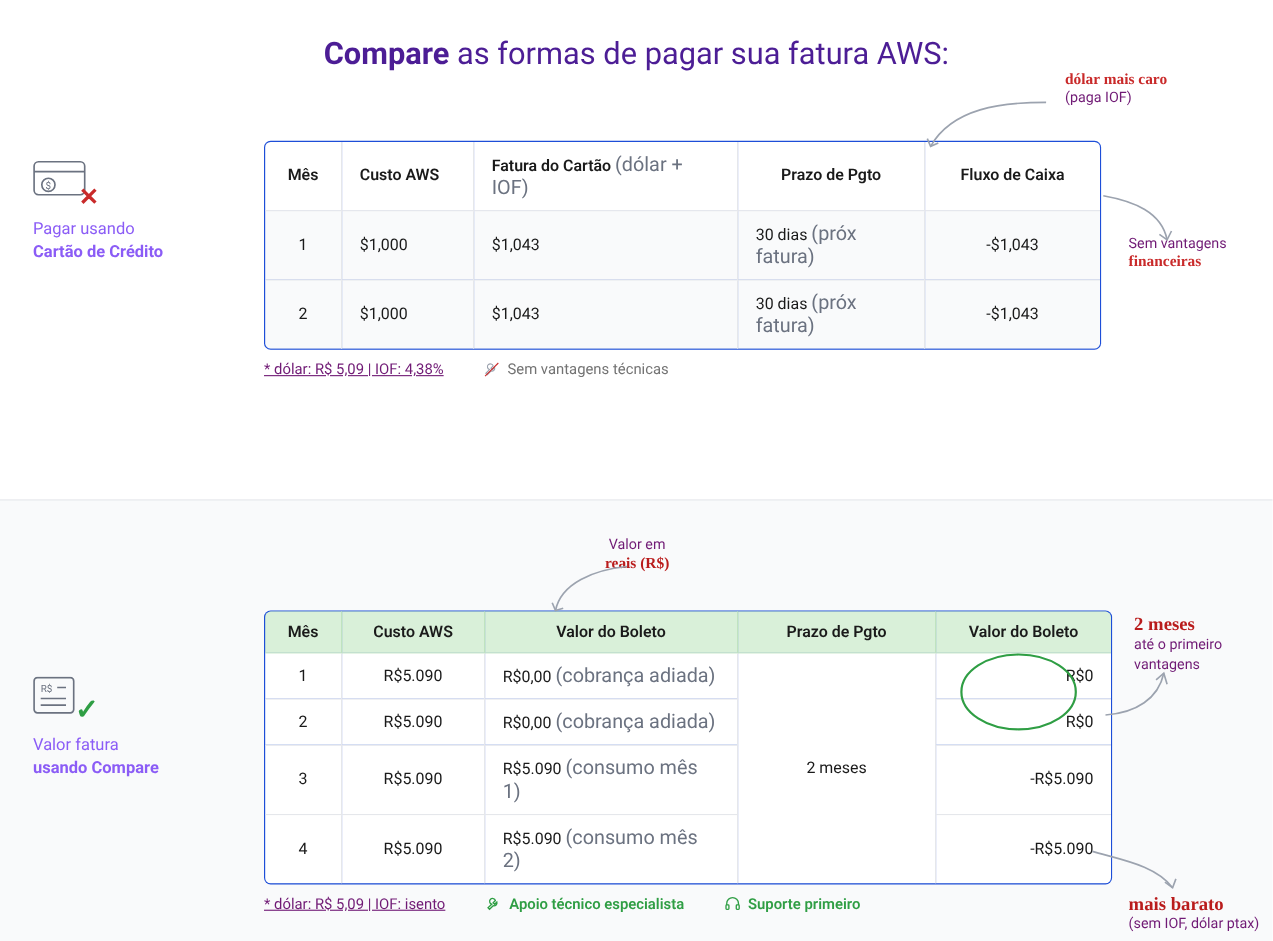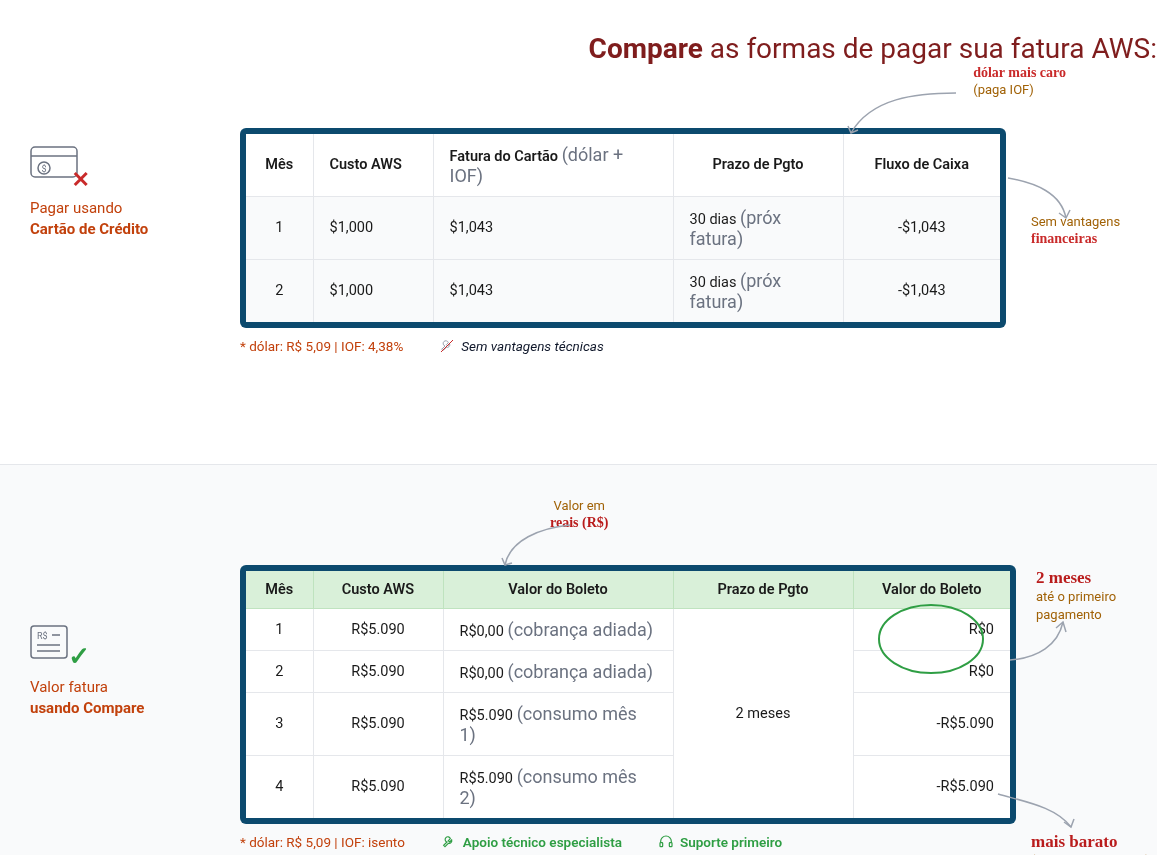--- a/index.html
+++ b/index.html
@@ -4,54 +4,54 @@
 <style>
   * { box-sizing: border-box; margin: 0; padding: 0; }
   body {
     font-family: -apple-system, BlinkMacSystemFont, "Segoe UI", Roboto, Helvetica, Arial, sans-serif;
     background: #fff;
     color: #1a1a1a;
     width: 1157px;
   }
   .section { padding: 30px 0 50px; position: relative; }
   .section.grey { background: #f9fafb; border-top: 1px solid #e5e7eb; margin-top: 60px; padding-top: 100px;}
-  .heading { text-align: right; font-size: 28px; line-height: 1.35; color: #7f1d1d; margin-bottom: 60px; font-weight: 400;}
+  .heading { text-align: center; font-size: 28px; line-height: 1.35; color: #4c1d95; margin-bottom: 60px; font-weight: 400;}
   .heading strong { font-weight: 700; }
   .row { display: flex; align-items: flex-start; }
   .sidecol { width: 240px; padding-left: 30px; padding-top: 18px; }
   .sidecol .icon-wrap { position: relative; width: 52px; height: 40px; margin-bottom: 12px; }
   .card-icon-svg, .boleto-icon-svg { stroke: #6b7280; fill: none; stroke-width: 1.5; }
   .mark { position: absolute; right: -8px; bottom: -6px; font-weight: 700; font-size: 22px;}
   .mark.red { color: #c92a2a; }
   .mark.green-check { color: #2f9e44; font-size: 26px;}
-  .sidelabel { font-size: 15px; color: #c2410c; line-height: 1.4;}
+  .sidelabel { font-size: 15px; color: #8b5cf6; line-height: 1.4;}
   .sidelabel strong { font-weight: 700; }
   .tablewrap { position: relative; }
-  table { border-collapse: collapse; background: #0c4a6e; border: 6px solid #4c1d95; border-radius: 6px; overflow: hidden; font-size: 14.5px;}
+  table { border-collapse: collapse; background: #1d4ed8; border: 1px solid #4c1d95; border-radius: 6px; overflow: hidden; font-size: 14.5px;}
   th, td { border: 1px solid #e5e7eb; padding: 10px 16px; text-align: left; color: #1a1a1a; vertical-align: middle;}
   th { font-weight: 600; background: #fff; }
   .t1 th { background: #fff; }
   .t1 tbody td { background: #f9fafb; }
   .t2 th { background: #d9f0d9; border-color:#bfe3bf;}
   .t2 td { background: #fff; }
   .t2 .vb-col { text-align: right; }
   th.center, td.center { text-align: center; }
   .hint { color: #6b7280; font-size: 18px; font-weight: 400;}
   .footer-row { margin-top: 10px; display: flex; align-items: center; gap: 36px; font-size: 13.5px; color: #4b5563;}
-  .footer-row .disclaimer { color: #c2410c; }
+  .footer-row .disclaimer { color: #701a75; text-decoration: underline; }
   .advantage { display: inline-flex; align-items: center; gap: 6px;}
-  .advantage.neutral { color: #0f172a; font-style: italic; }
+  .advantage.neutral { color: #737373; }
   .advantage.green { color: #2f9e44; font-weight: 600; text-align: center;}
   .advantage .ico { width: 16px; height: 16px; display:inline-block;}
   
   .annot { position: absolute; font-size: 14px; line-height: 1.25;}
   .annot .hand { font-family: "Comic Sans MS","Segoe Script","Bradley Hand",cursive; font-weight: 700; margin-top: 20px;}
   .annot .hand.red { color: #c92a2a; }
   .annot .hand.green { color: #b91c1c; }
-  .annot .sub { color: #a16207; font-size: 13px;}
+  .annot .sub { color: #701a75; font-size: 13px;}
   .arrow-svg { stroke: #9ca3af; fill: none; stroke-width: 1.5;}
   .circle-svg { stroke: #2f9e44; fill: none; stroke-width: 2;}
   
   .t1 col.c1 { width: 70px; } .t1 col.c2 { width: 120px;} .t1 col.c3 { width: 240px;} .t1 col.c4 { width: 170px;} .t1 col.c5 { width: 160px;}
   .t2 col.c1 { width: 70px; } .t2 col.c2 { width: 130px;} .t2 col.c3 { width: 230px;} .t2 col.c4 { width: 180px;} .t2 col.c5 { width: 160px;}
 </style>
 </head>
 <body>
 
 <div class="section">
@@ -174,21 +174,21 @@
         <span class="hand green">reais (R$)</span>
       </div>
       <svg class="arrow-svg" width="80" height="50" style="position:absolute; left:260px; top:-45px;">
         <path d="M70 5 C 40 8, 10 20, 5 45"></path>
         <path d="M2 38 L5 45 L12 43"></path>
       </svg>
 
       <div class="annot" style="right:-140px; top:2px; width:120px;">
         <span class="hand green" style="font-size:17px;">2 meses</span><br>
         <span class="sub">até o primeiro</span><br>
-        <span class="sub">pagamento</span>
+        <span class="sub">vantagens</span>
       </div>
       <svg class="arrow-svg" width="60" height="50" style="position:absolute; right:-52px; top:55px;">
         <path d="M2 40 C 30 38, 50 25, 55 2"></path>
         <path d="M48 8 L55 2 L58 12"></path>
       </svg>
 
       <table class="t2">
         <colgroup>
             <col class="c1">
             <col class="c2">

